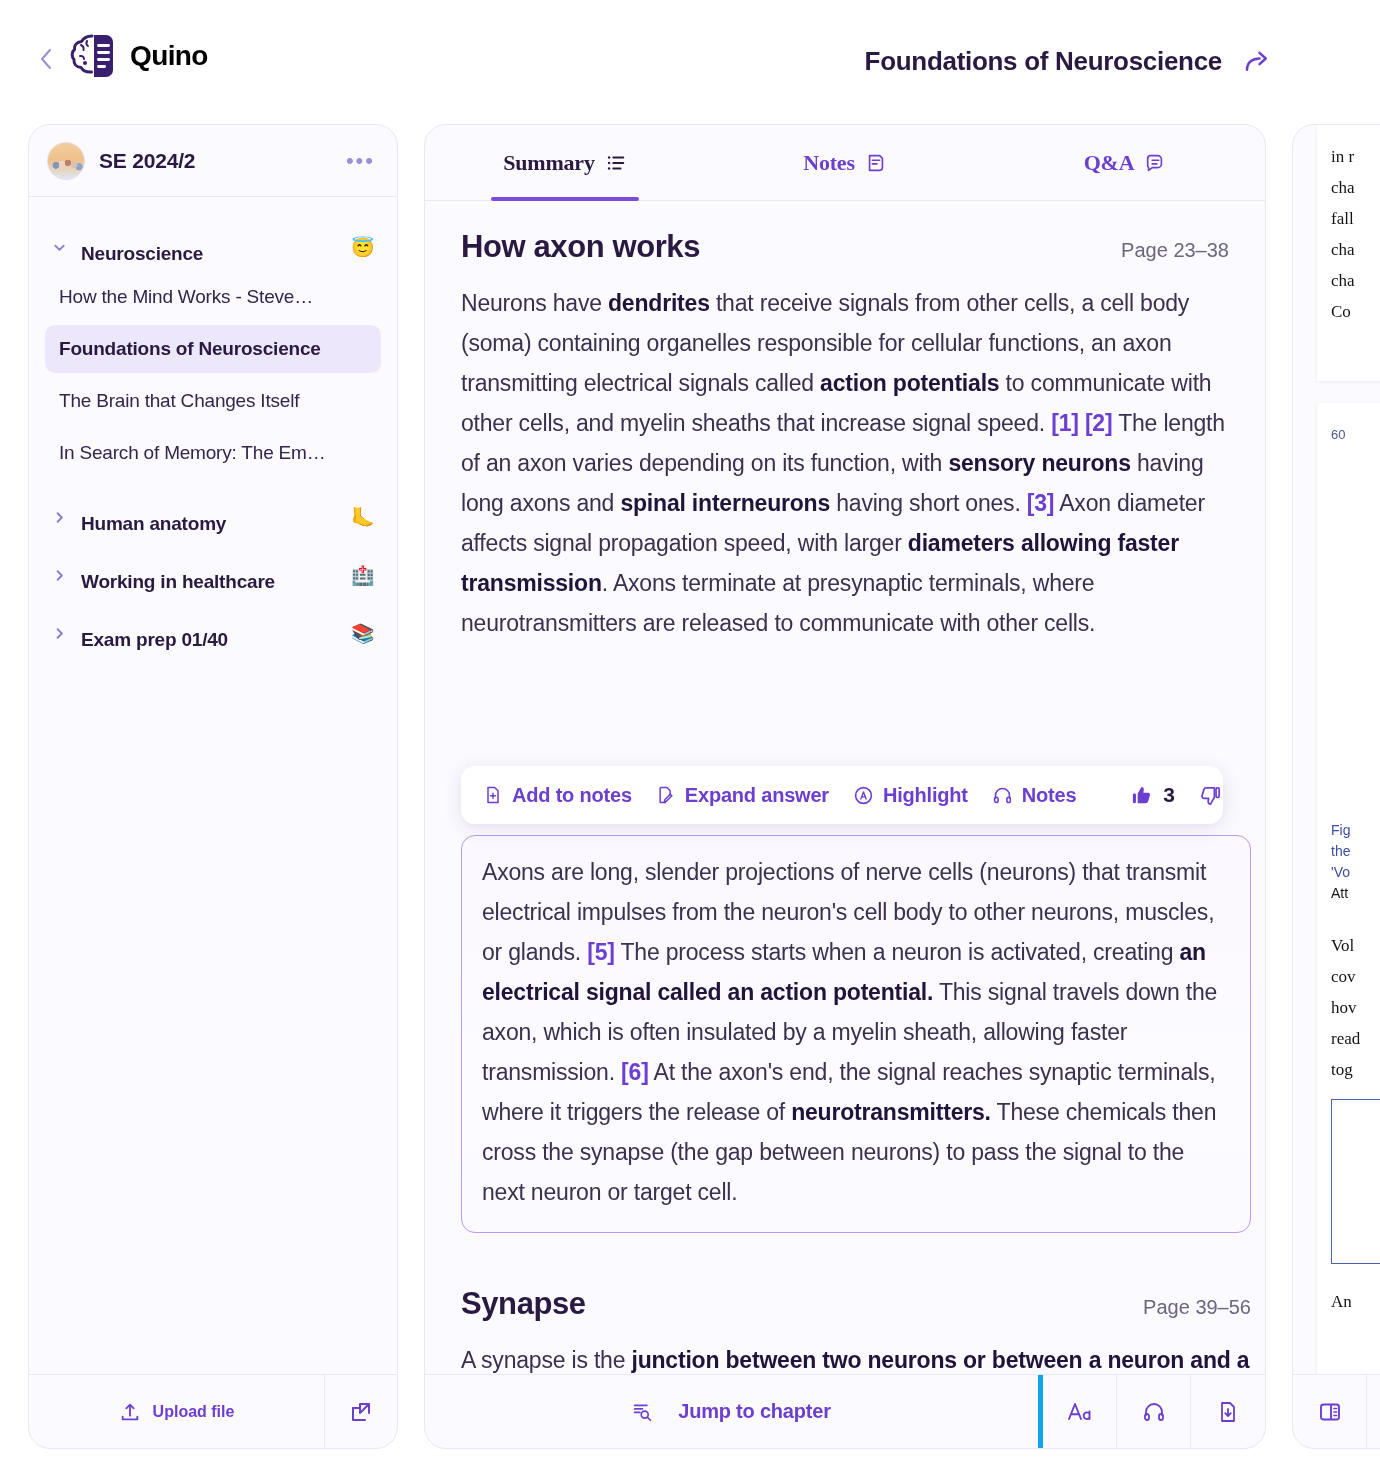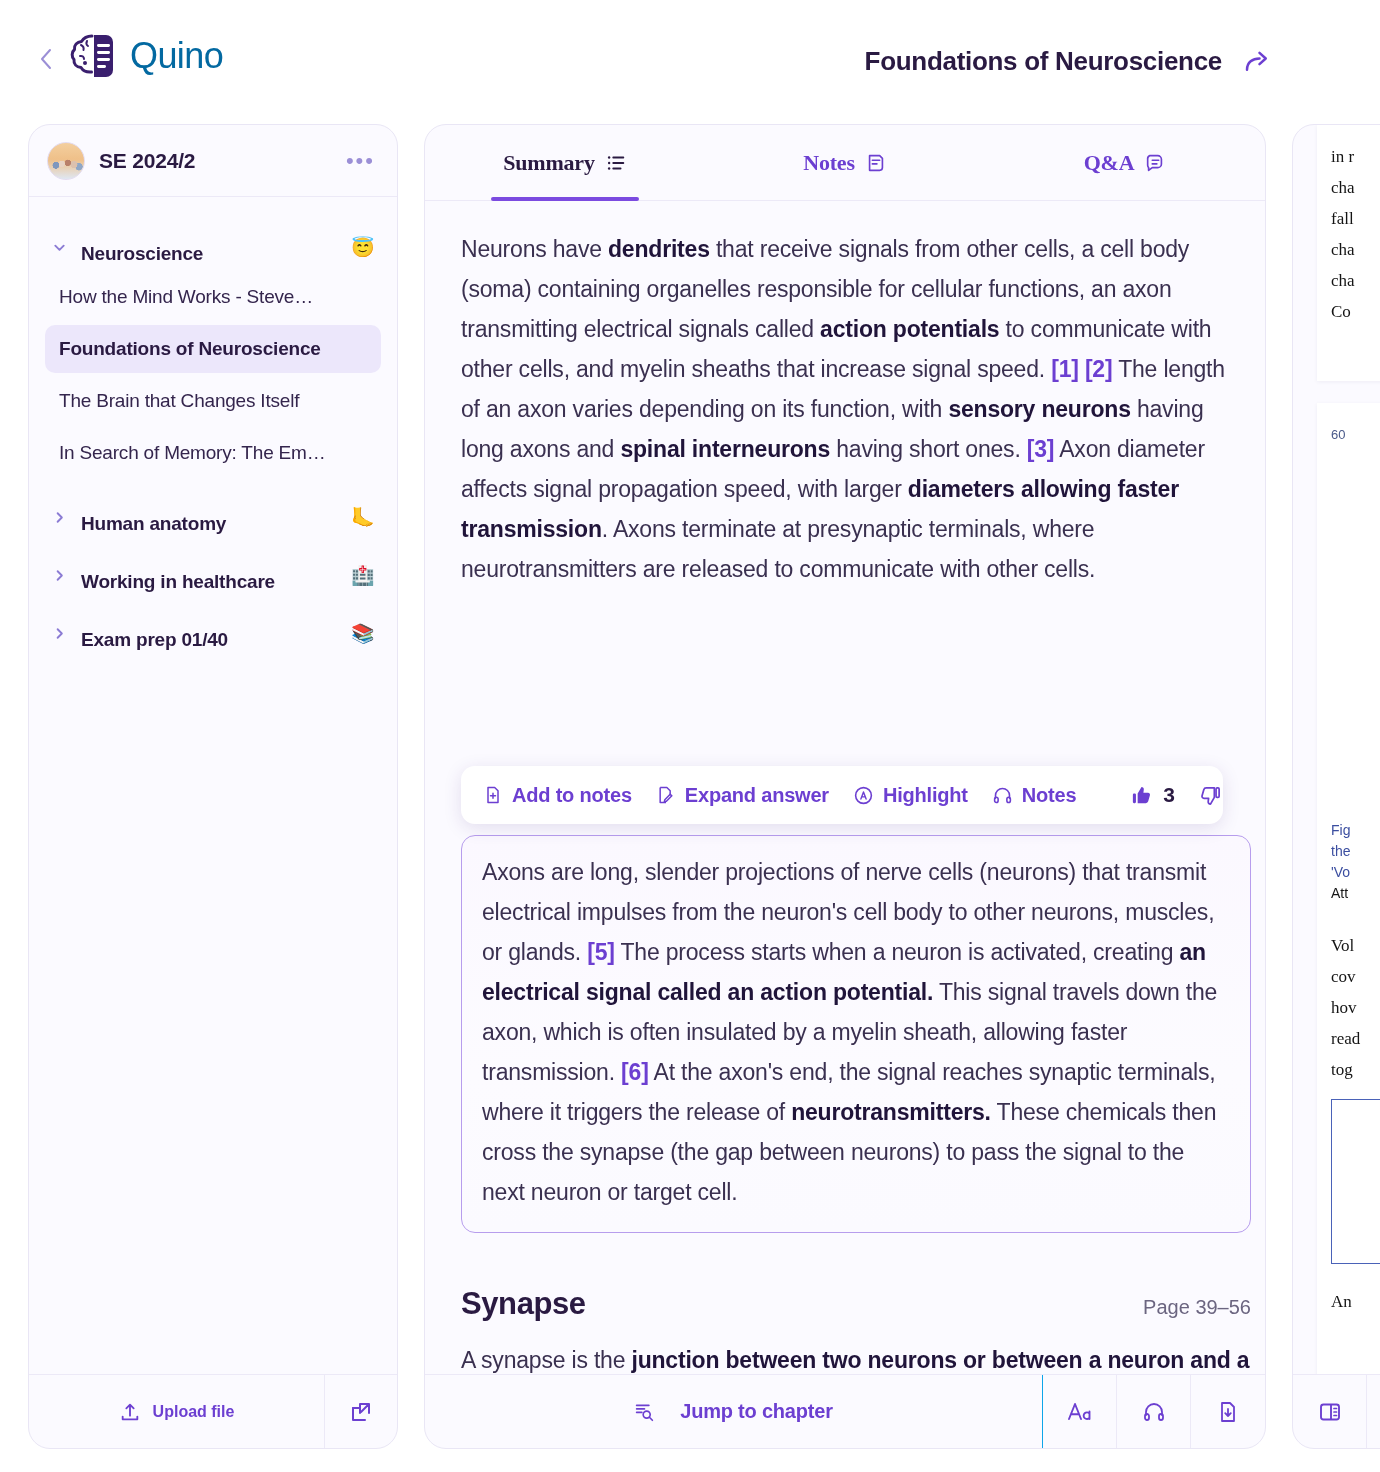--- a/index.html
+++ b/index.html
@@ -28,22 +28,22 @@
     display: flex; align-items: center; justify-content: center;
     color: #9b8fd6;
     cursor: pointer;
   }
   .brand {
     position: absolute; left: 68px; top: 30px;
     display: flex; align-items: center; gap: 10px;
   }
   .brand-logo { width: 52px; height: 52px; display:block; }
   .brand-name {
-    font-size: 36px; font-weight: 400; letter-spacing: -0.6px;
-    color: #0369a1;
+    font-size: 28px; font-weight: 700; letter-spacing: -0.6px;
+    color: #000000;
   }
   .header-title {
     position: absolute; right: 158px; top: 46px;
     font-size: 26px; font-weight: 700; letter-spacing: -0.3px;
     color: #2a1a42;
     white-space: nowrap;
   }
   .header-share {
     position: absolute; right: 108px; top: 46px;
     width: 30px; height: 30px; color: #6c3fd1; cursor: pointer;
@@ -230,21 +230,21 @@
 
   .main-foot {
     flex: 0 0 74px; height: 74px;
     border-top: 1px solid #ece9f7;
     display: flex; align-items: stretch;
   }
   .mf-jump {
     flex: 1 1 auto;
     display: flex; align-items: center; justify-content: center; gap: 25px;
     color: #6c3fd1; font-size: 20px; font-weight: 700; letter-spacing: -0.2px;
-    border-right: 1px solid #0ea5e9;
+    border-right: 5px solid #0ea5e9;
     cursor: pointer;
   }
   .mf-btn {
     flex: 0 0 74px;
     display: flex; align-items: center; justify-content: center;
     color: #6c3fd1; cursor: pointer;
     border-right: 1px solid #ece9f7;
   }
   .mf-btn:last-child { border-right: none; }
 
@@ -445,20 +445,24 @@
           <svg width="22" height="22" viewBox="0 0 24 24" fill="none">
             <path d="M6 4h9a4 4 0 0 1 4 4v5a4 4 0 0 1-4 4H9l-4 3v-3a4 4 0 0 1-1-2.6V8a4 4 0 0 1 2-4z" stroke="#6c3fd1" stroke-width="1.8" stroke-linejoin="round"></path>
             <path d="M9 9h7M9 13h5" stroke="#6c3fd1" stroke-width="1.8" stroke-linecap="round"></path>
           </svg>
         </span>
       </div>
     </div>
 
     <div class="content">
 
+      <div class="sec-head">
+        <div class="sec-title">How axon works</div>
+        <div class="sec-page">Page 23–38</div>
+      </div>
 
       <p class="para" id="sec0-para"><span>Neurons have </span><b>dendrites</b><span> that receive signals from other cells, a cell body (soma) containing organelles responsible for cellular functions, an axon transmitting electrical signals called </span><b>action potentials</b><span> to communicate with other cells, and myelin sheaths that increase signal speed. </span><span class="cite">[1] [2]</span><span> The length of an axon varies depending on its function, with </span><b>sensory neurons</b><span> having long axons and </span><b>spinal interneurons</b><span> having short ones. </span><span class="cite">[3]</span><span> Axon diameter affects signal propagation speed, with larger </span><b>diameters allowing faster transmission</b><span>. Axons terminate at presynaptic terminals, where neurotransmitters are released to communicate with other cells.</span></p>
 
       <div class="toolbar">
         <div class="tb-item">
           <svg width="20" height="20" viewBox="0 0 24 24" fill="none">
             <path d="M6 3h8l4 4v14H6z" stroke="#6c3fd1" stroke-width="1.8" stroke-linejoin="round"></path>
             <path d="M12 10v6M9 13h6" stroke="#6c3fd1" stroke-width="1.8" stroke-linecap="round"></path>
           </svg>
           <span>Add to notes</span>

